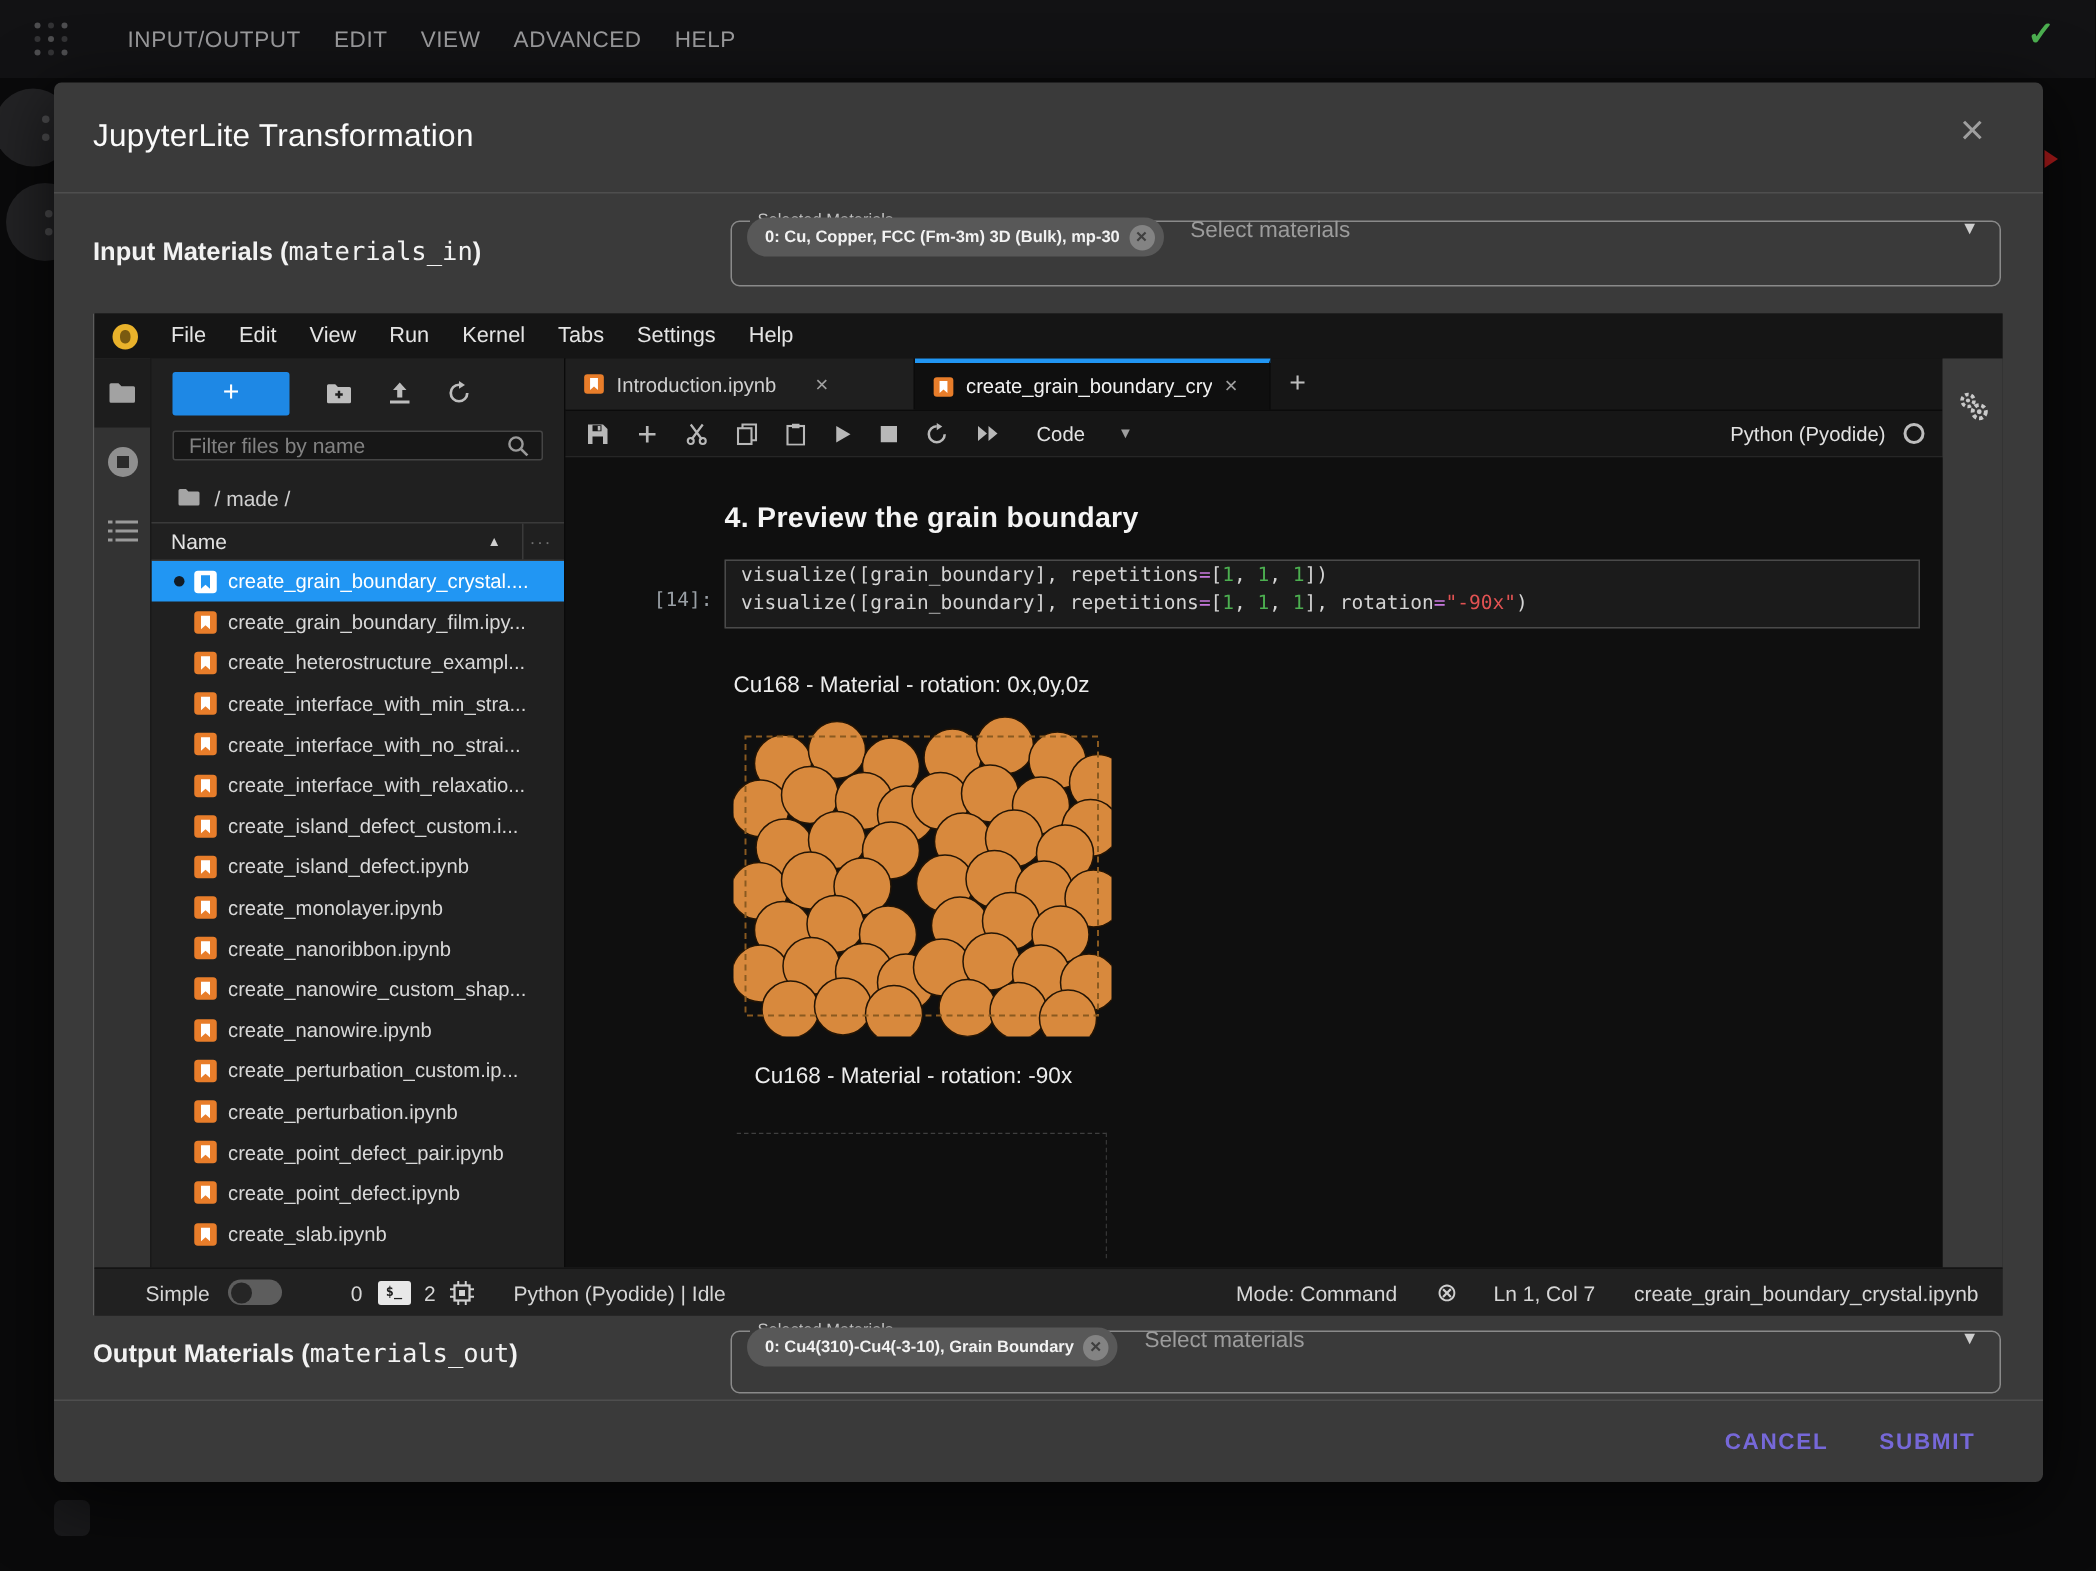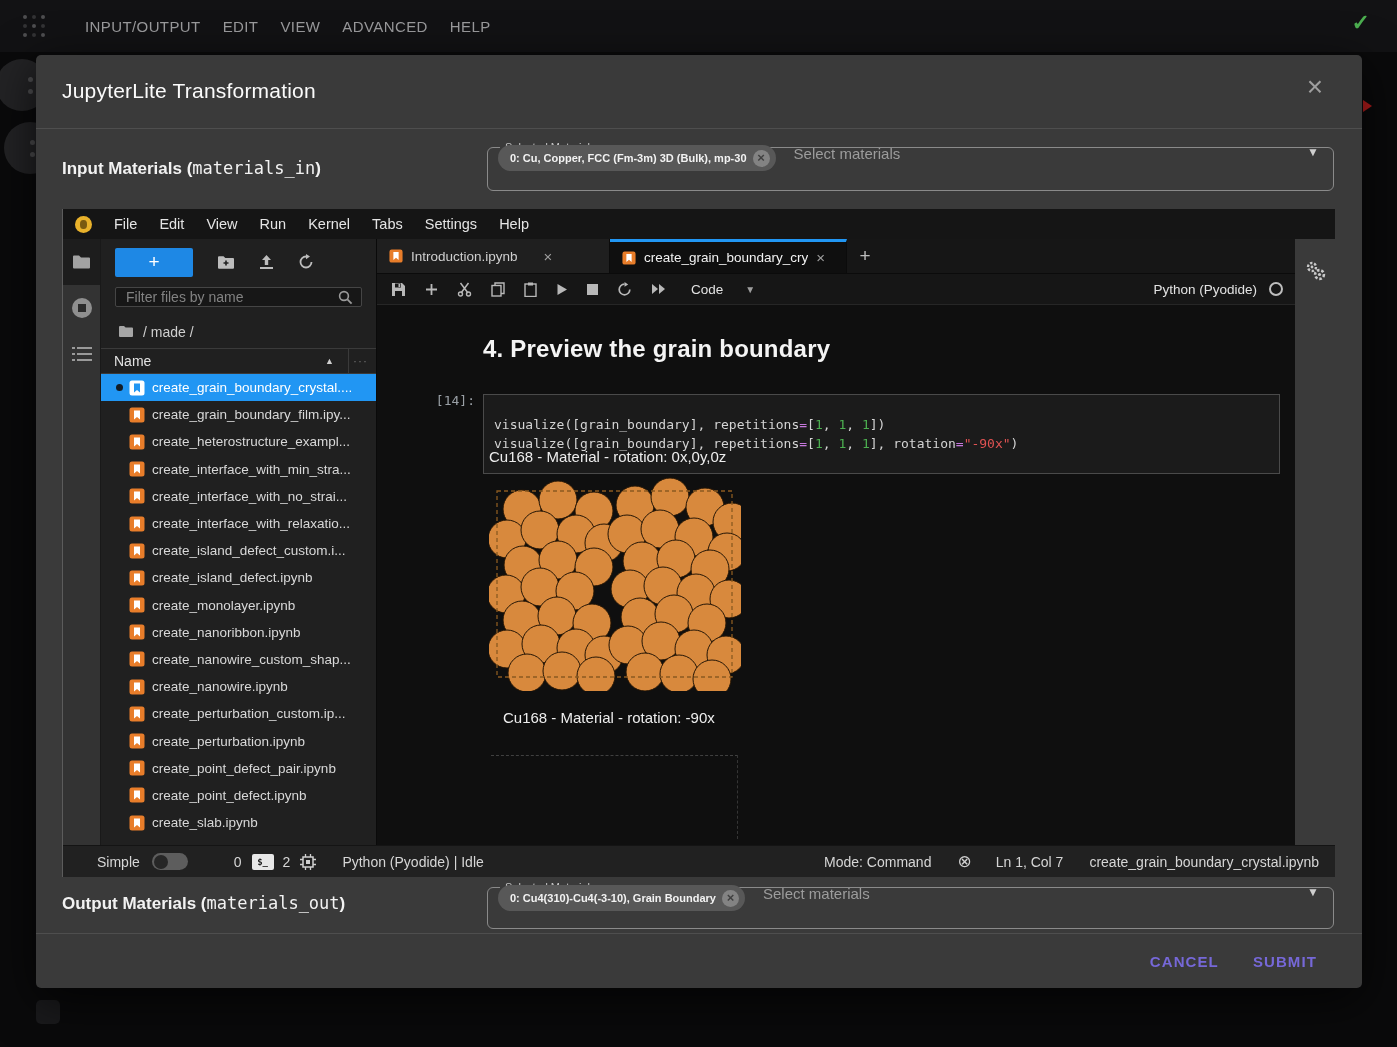--- a/index.html
+++ b/index.html
@@ -95,23 +95,23 @@
 
   .nbtoolbar { height:31px; background:#161616; border-bottom:1px solid #262626; display:flex; align-items:center; padding:0 12px 0 14px; color:#b8b8b8; }
   .nbtoolbar .nt-icon { display:flex; margin-right:19px; cursor:pointer; }
   .nbtoolbar .cell-type { color:#e2e2e2; font-size:13.5px; margin:0 0 0 6px; cursor:pointer; }
   .nbtoolbar .ct-caret { color:#9e9e9e; font-size:10px; margin-left:22px; cursor:pointer; }
   .nbtoolbar .spacer { flex:1; }
   .nbtoolbar .kernel-name { color:#e2e2e2; font-size:13.5px; margin-right:12px; }
   .kernel-circle { width:14px; height:14px; border:2px solid #bdbdbd; border-radius:50%; }
 
   .nbcontent { position:relative; flex:1; background:#0f0f0f; overflow:hidden; }
-  .nb-heading { position:absolute; left:106px; top:30px; color:#f4f4f4; font-size:24px; font-weight:700; letter-spacing:.2px; }
+  .nb-heading { position:absolute; left:106px; top:30px; color:#f4f4f4; font-size:19px; font-weight:700; letter-spacing:.2px; }
   .exec-prompt { position:absolute; left:50px; top:88px; width:48px; text-align:right; font-family:"DejaVu Sans Mono", monospace; font-size:13px; color:#9aa0a6; }
-  .code-cell { position:absolute; left:106px; top:89px; width:797px; min-height:46px; background:#1b1b1b; border:1px solid #4a4a4a; padding:20px 10px; }
+  .code-cell { position:absolute; left:106px; top:68px; width:797px; min-height:46px; background:#1b1b1b; border:1px solid #4a4a4a; padding:0 10px; }
   .code-line { font-family:"DejaVu Sans Mono", monospace; font-size:13px; line-height:19px; color:#d4d4d4; white-space:pre; }
   .tok-op  { color:#c678dd; }
   .tok-num { color:#4caf50; }
   .tok-str { color:#e05252; }
   .viz-caption { position:absolute; color:#ededed; font-size:15px; }
   .atoms-svg { position:absolute; left:112px; top:172px; }
   .next-viz-hint { position:absolute; left:114px; top:450px; width:247px; height:84px; border-top:1.5px dashed rgba(190,190,190,.28); border-right:1.5px dashed rgba(190,190,190,.22); }
 
   
   .rstrip { width:40px; background:#3a3a3a; display:flex; justify-content:center; }

